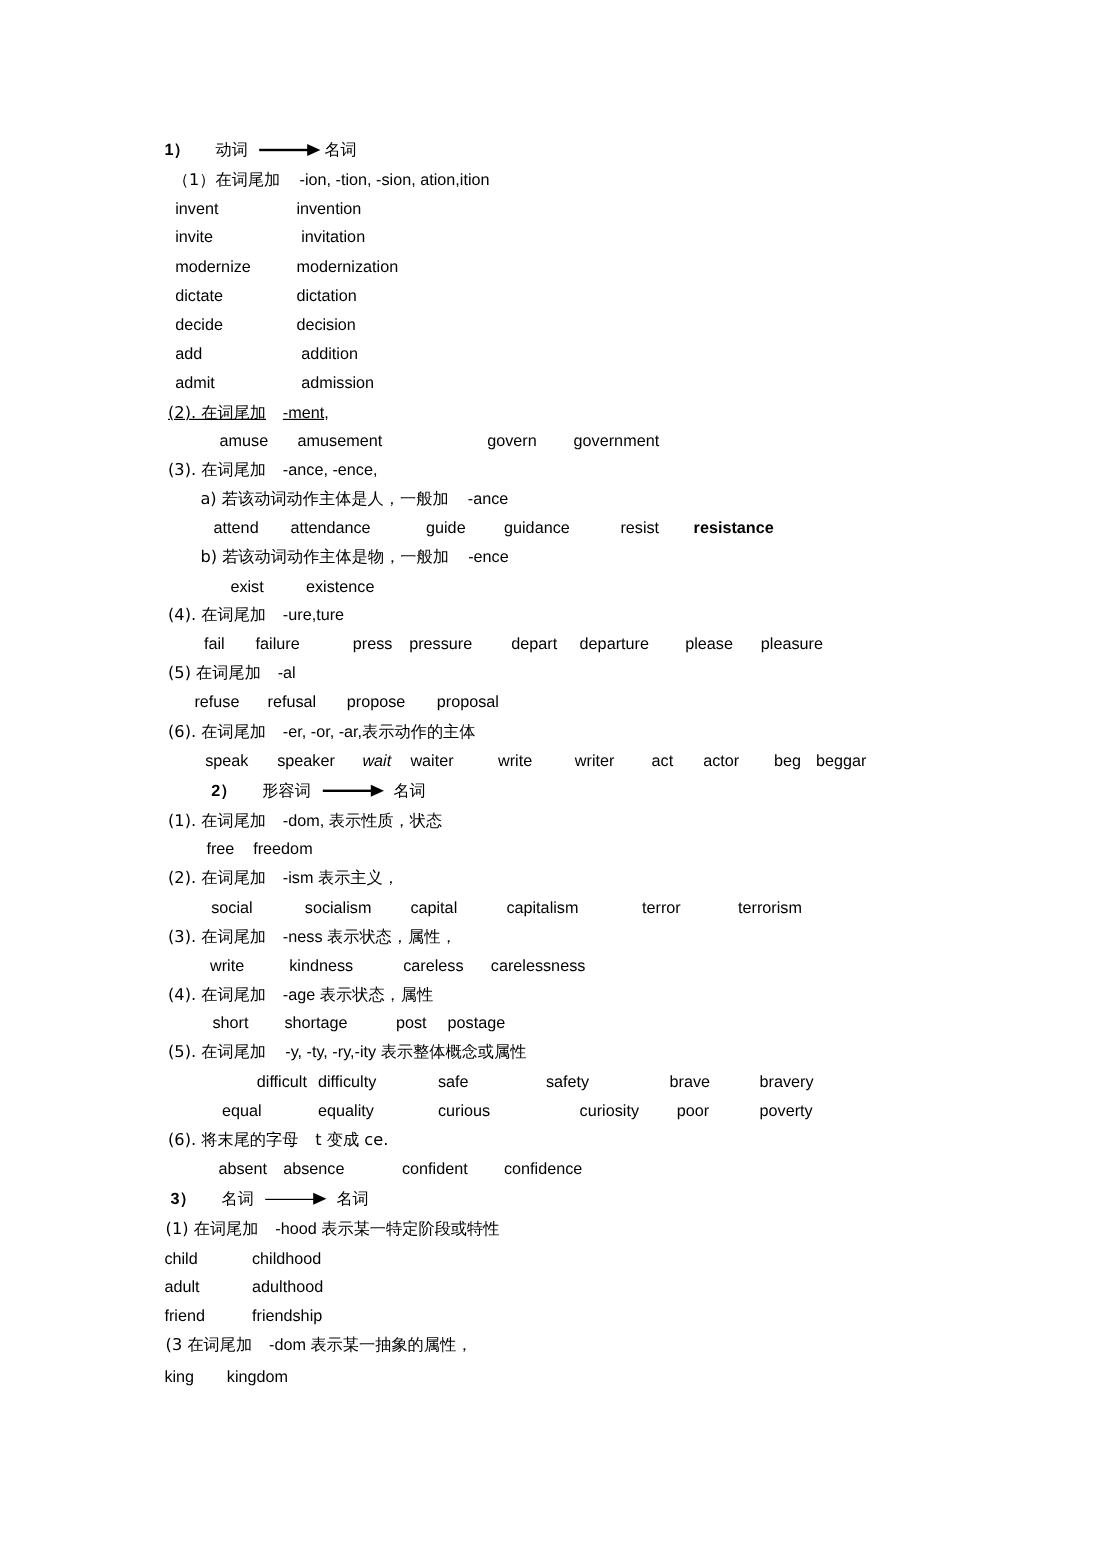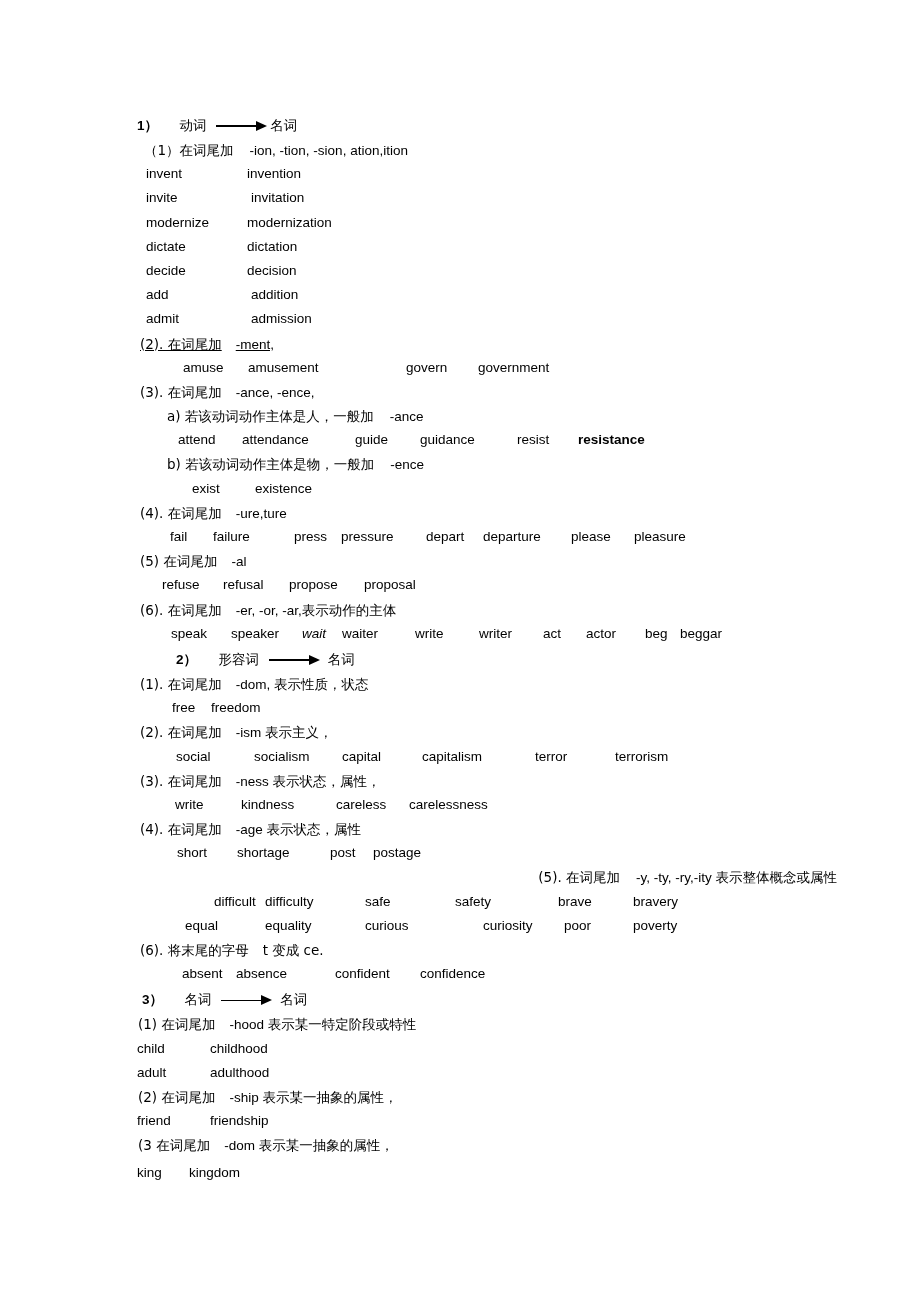--- a/index.html
+++ b/index.html
@@ -245,21 +245,21 @@
     <div class="line" style="padding-left:3px;">
       <span class="cn">(4). 在词尾加</span><span style="display:inline-block;width:14px;"></span><span>-age 表示状态，属性</span>
     </div>
     <div class="line">
       <span class="w" style="left:40px;">short</span>
       <span class="w" style="left:100px;">shortage</span>
       <span class="w" style="left:193px;">post</span>
       <span class="w" style="left:236px;">postage</span>
     </div>
 
-    <div class="line" style="padding-left:3px;text-align:right;">
+    <div class="line" style="padding-left:3px;">
       <span class="cn">(5). 在词尾加</span><span style="display:inline-block;width:16px;"></span><span>-y, -ty, -ry,-ity  表示整体概念或属性</span>
     </div>
     <div class="line">
       <span class="w" style="left:48px;margin-left:29px;">difficult</span>
       <span class="w" style="left:128px;">difficulty</span>
       <span class="w" style="left:228px;">safe</span>
       <span class="w" style="left:318px;">safety</span>
       <span class="w" style="left:421px;">brave</span>
       <span class="w" style="left:496px;">bravery</span>
     </div>
@@ -294,23 +294,20 @@
     </div>
     <div class="line">
       <span class="w" style="left:0px;">child</span>
       <span class="w" style="left:73px;">childhood</span>
     </div>
     <div class="line">
       <span class="w" style="left:0px;">adult</span>
       <span class="w" style="left:73px;">adulthood</span>
     </div>
 
-    <div class="line" style="padding-left:1px;">
-      <span class="cn">(2) 在词尾加</span><span style="display:inline-block;width:14px;"></span><span>-ship 表示某一抽象的属性，</span>
-    </div>
     <div class="line">
       <span class="w" style="left:0px;">friend</span>
       <span class="w" style="left:73px;">friendship</span>
     </div>
 
     <div class="line" style="padding-left:1px;">
       <span class="cn">(3 在词尾加</span><span style="display:inline-block;width:14px;"></span><span>-dom 表示某一抽象的属性，</span>
     </div>
     <div class="line" style="height:30px;line-height:30px;">
       <span class="w" style="left:0px;">king</span>

